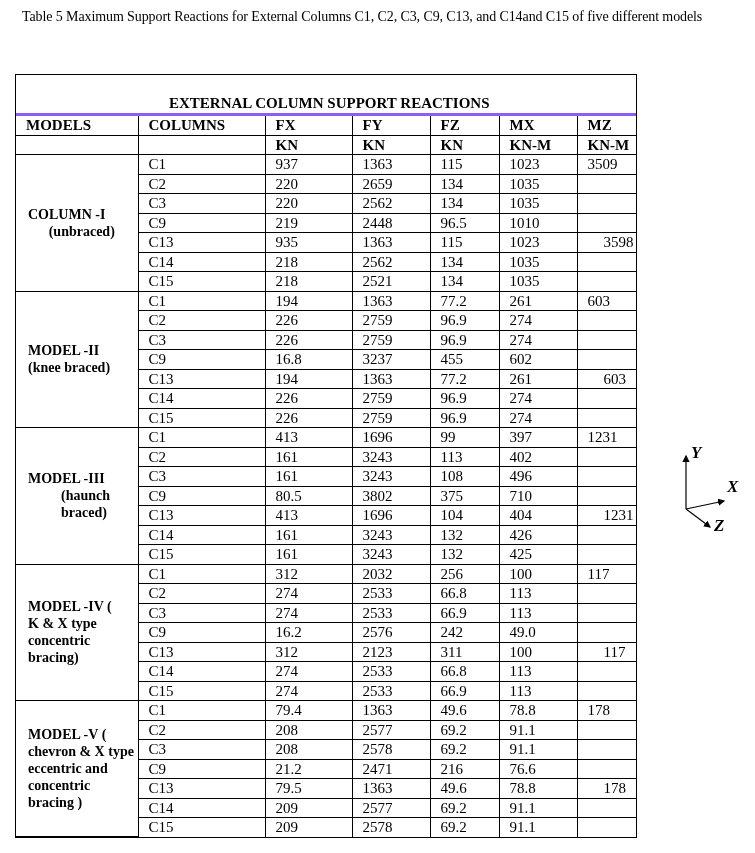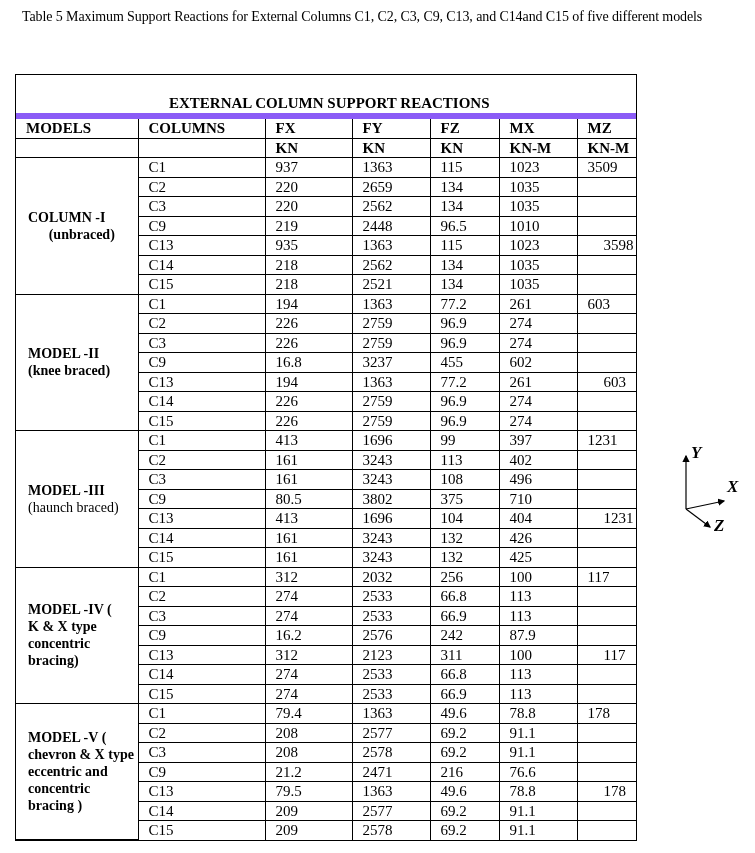--- a/index.html
+++ b/index.html
@@ -9,21 +9,21 @@
   }
   .caption {
     position: absolute; left: 22px; top: 9px;
     font-size: 14px; white-space: nowrap; letter-spacing: -0.1px;
   }
   .tbl-wrap {
     position: absolute; left: 15px; top: 74px; width: 622px;
     border: 1.5px solid #000; box-sizing: border-box;
   }
   .band {
-    height: 38px; position: relative; border-bottom: 6px solid #8b5cf6; text-align: center;
+    height: 38px; position: relative; border-bottom: 3px solid #8b5cf6; text-align: center;
   }
   .band-title {
     position: absolute; left: 153px; bottom: 1px;
     font-weight: bold; font-size: 15px; white-space: nowrap;
   }
   table {
     border-collapse: collapse; width: 100%; table-layout: fixed;
     font-size: 15px;
   }
   td, th {
@@ -202,21 +202,21 @@
           <td>C15</td>
           <td>226</td>
           <td>2759</td>
           <td>96.9</td>
           <td>274</td>
           <td></td>
         </tr>
         <tr>
           <td rowspan="7" class="model-cell">
             <div>MODEL -III</div>
-            <div style="font-weight: normal;">(haunch braced)</div>
+            <div style="font-weight: bold; margin-left: 33px;">(haunch braced)</div>
           </td>
           <td>C1</td>
           <td>413</td>
           <td>1696</td>
           <td>99</td>
           <td>397</td>
           <td>1231</td>
         </tr>
         <tr>
           <td>C2</td>
@@ -292,21 +292,21 @@
           <td>2533</td>
           <td>66.9</td>
           <td>113</td>
           <td></td>
         </tr>
         <tr>
           <td>C9</td>
           <td>16.2</td>
           <td>2576</td>
           <td>242</td>
-          <td>87.9</td>
+          <td>49.0</td>
           <td></td>
         </tr>
         <tr>
           <td>C13</td>
           <td>312</td>
           <td>2123</td>
           <td>311</td>
           <td>100</td>
           <td class="mz-shift">117</td>
         </tr>

